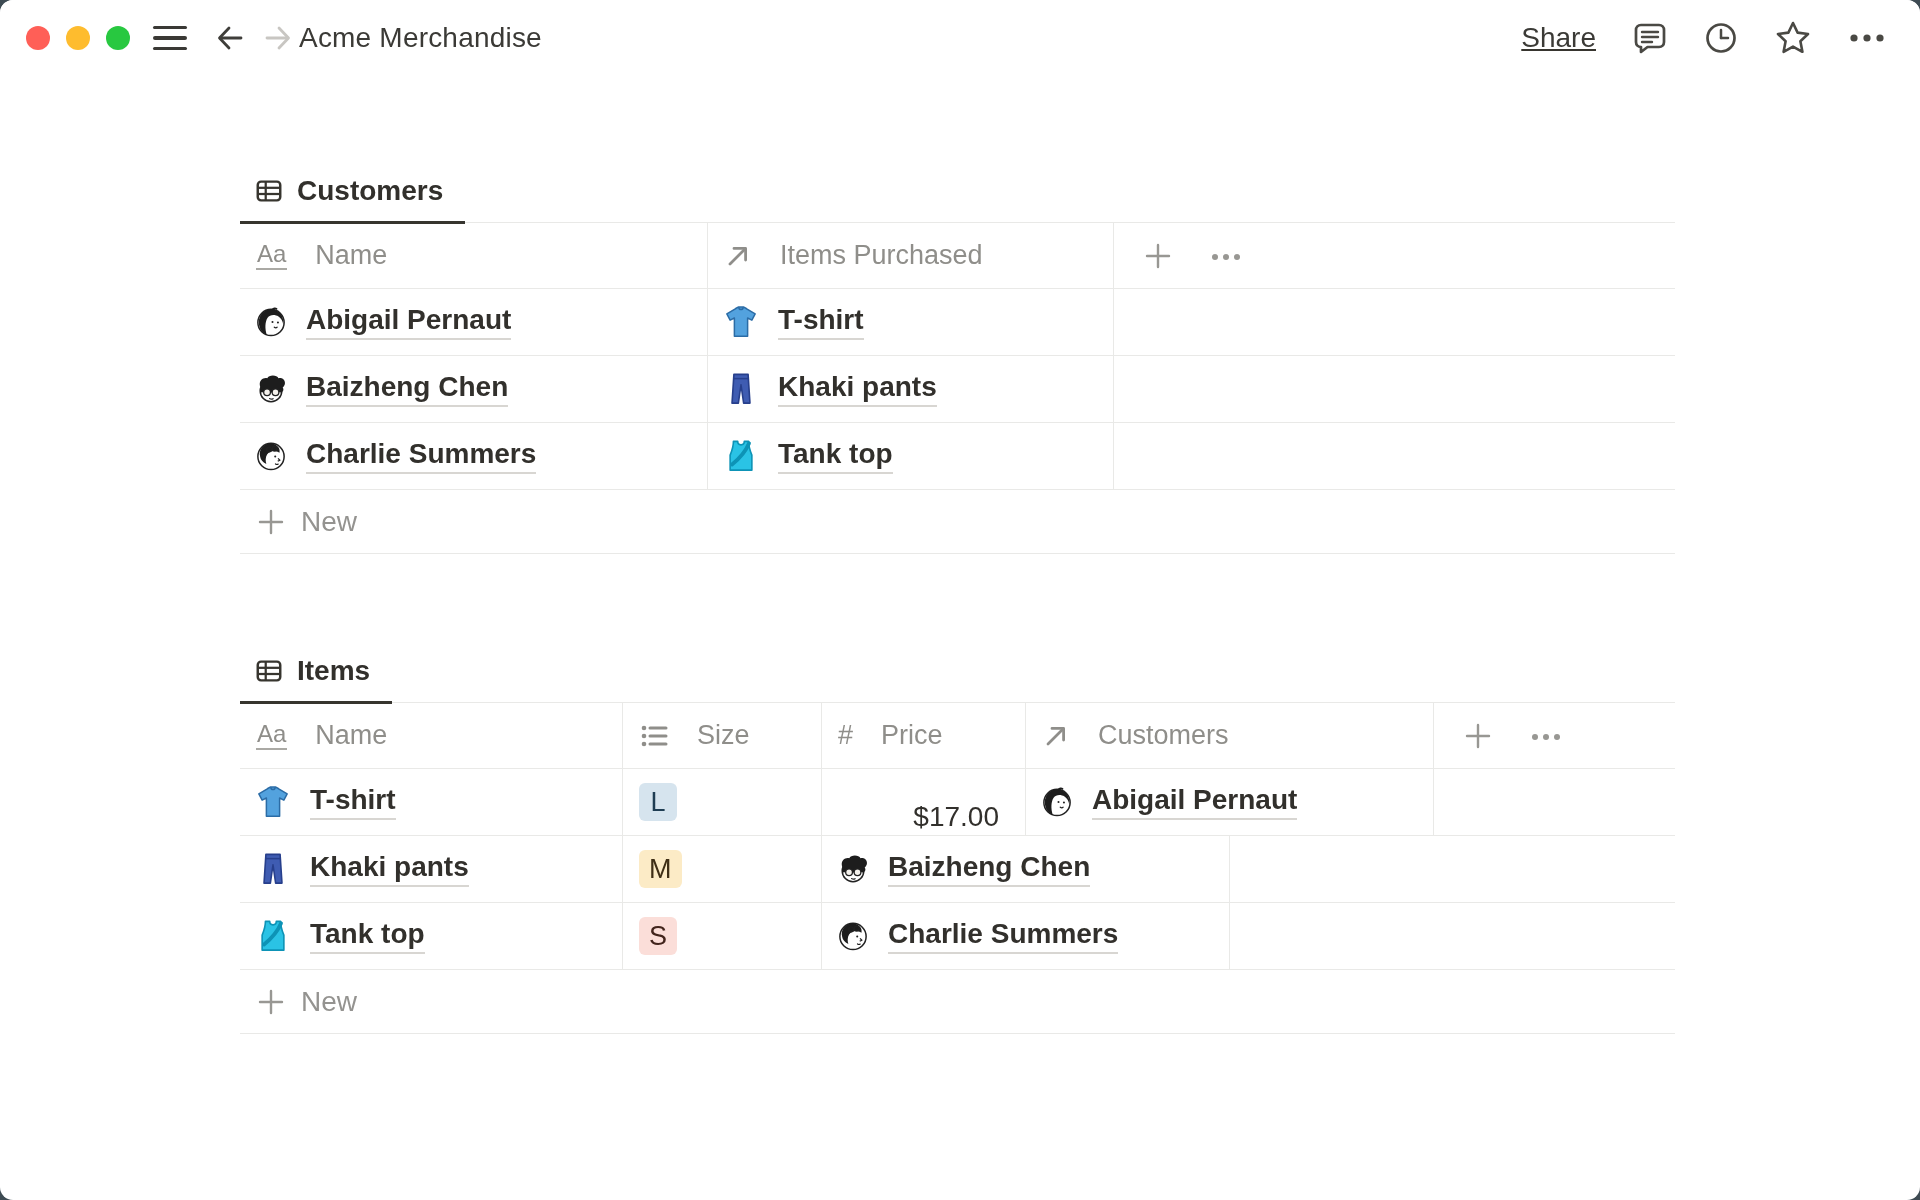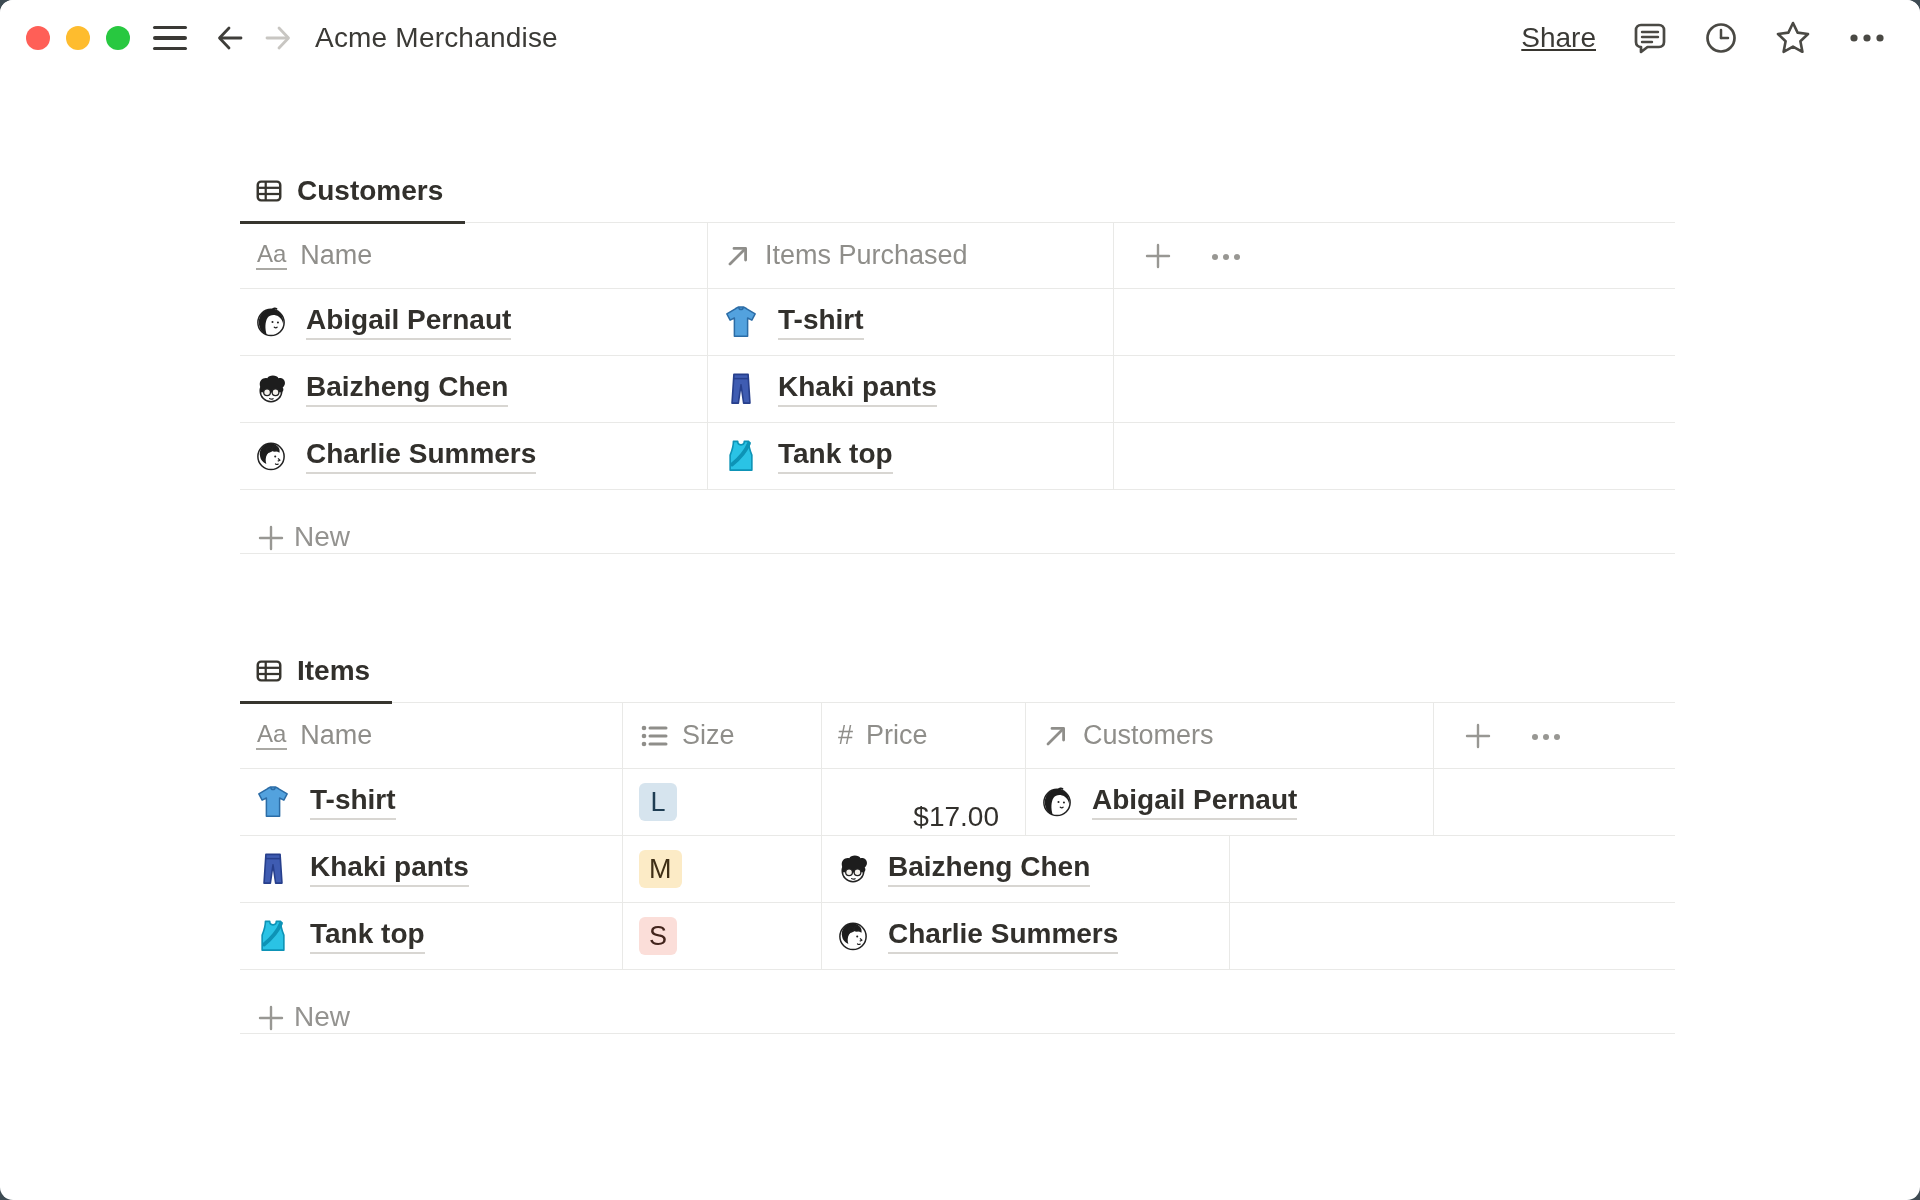--- a/index.html
+++ b/index.html
@@ -7,21 +7,21 @@
   .window { position:relative; width:1920px; height:1200px; background:#ffffff; border-radius:13px; overflow:hidden; color:#37352f; }
 
   
   .topbar { position:absolute; top:0; left:0; right:0; height:76px; display:flex; align-items:center; padding:0 34px 0 26px; background:#fff; }
   .lights { display:flex; gap:16px; align-items:center; }
   .light { width:24px; height:24px; border-radius:50%; }
   .hamburger { margin-left:23px; display:flex; flex-direction:column; gap:7px; cursor:pointer; }
   .hamburger span { display:block; width:34px; height:3.4px; border-radius:2px; background:#3a3935; }
   .navbtn { border:none; background:none; padding:0; margin-left:26px; cursor:pointer; display:flex; align-items:center; }
   .navbtn.fwd { margin-left:14px; }
-  .title { margin-left:20px; font-size:28px; font-weight:500; color:#3b3a36; letter-spacing:.2px; }
+  .title { margin-left:4px; font-size:28px; font-weight:500; color:#3b3a36; letter-spacing:.2px; }
   .topbar-right { margin-left:auto; display:flex; align-items:center; gap:36px;text-decoration:underline; }
   .share { font-size:28px; color:#3b3a36; cursor:pointer; }
   .icon-btn { border:none; background:none; padding:0; cursor:pointer; display:flex; align-items:center; }
 
   
   .section { position:absolute; left:240px; width:1435px; }
   .sec-customers { top:158px; }
   .sec-items { top:638px; }
 
   .tabs { position:relative; height:65px; border-bottom:1px solid #e9e9e7; }
@@ -39,37 +39,37 @@
   .c-name { width:468px; }
   .c-rel  { width:406px; }
   .c-add  { flex:1; }
   
   .i-name { width:383px; }
   .i-size { width:199px; }
   .i-price{ width:204px; justify-content:flex-end; padding-right:26px; }
   .i-rel  { width:408px; }
   .i-add  { flex:1; }
 
-  .hdr { gap:13px; }
+  .hdr { gap:28px; }
   .hdr-label { font-size:27px; color:#8f8e8a; white-space:nowrap; }
   .aa { font-size:24px; font-weight:500; color:#8f8e8a; border-bottom:2px solid #aaa9a4; line-height:1.05; padding:0 1px 1px; }
   .hash { font-size:27px; font-weight:500; color:#8f8e8a; }
 
   .add-area { gap:37px; padding-left:29px; }
 
   .entity { display:inline-flex; align-items:center; gap:20px; cursor:pointer; }
   .elabel { font-size:28px; font-weight:600; color:#32302c; border-bottom:2px solid #d8d6d2; padding-bottom:2px; white-space:nowrap; }
   .price { font-size:28px; color:#32302c;margin-top:29px; }
 
   .badge { display:inline-flex; align-items:center; justify-content:center; min-width:38px; height:38px; padding:0 10px; border-radius:6px; font-size:27px; }
   .badge-blue   { background:#d6e4ee; color:#1f3d53; }
   .badge-yellow { background:#fcebc6; color:#3f2e15; }
   .badge-red    { background:#fbded9; color:#42241c; }
 
-  .newrow { gap:8px; cursor:pointer;align-items:flex-end; }
+  .newrow { gap:15px; cursor:pointer; }
   .newrow .plus { color:#989793; }
   .new-label { font-size:28px; color:#949390; }
 
   svg { display:block; flex:none; }
 </style>
 </head>
 <body>
 
 <svg width="0" height="0" style="position:absolute">
   <defs>

